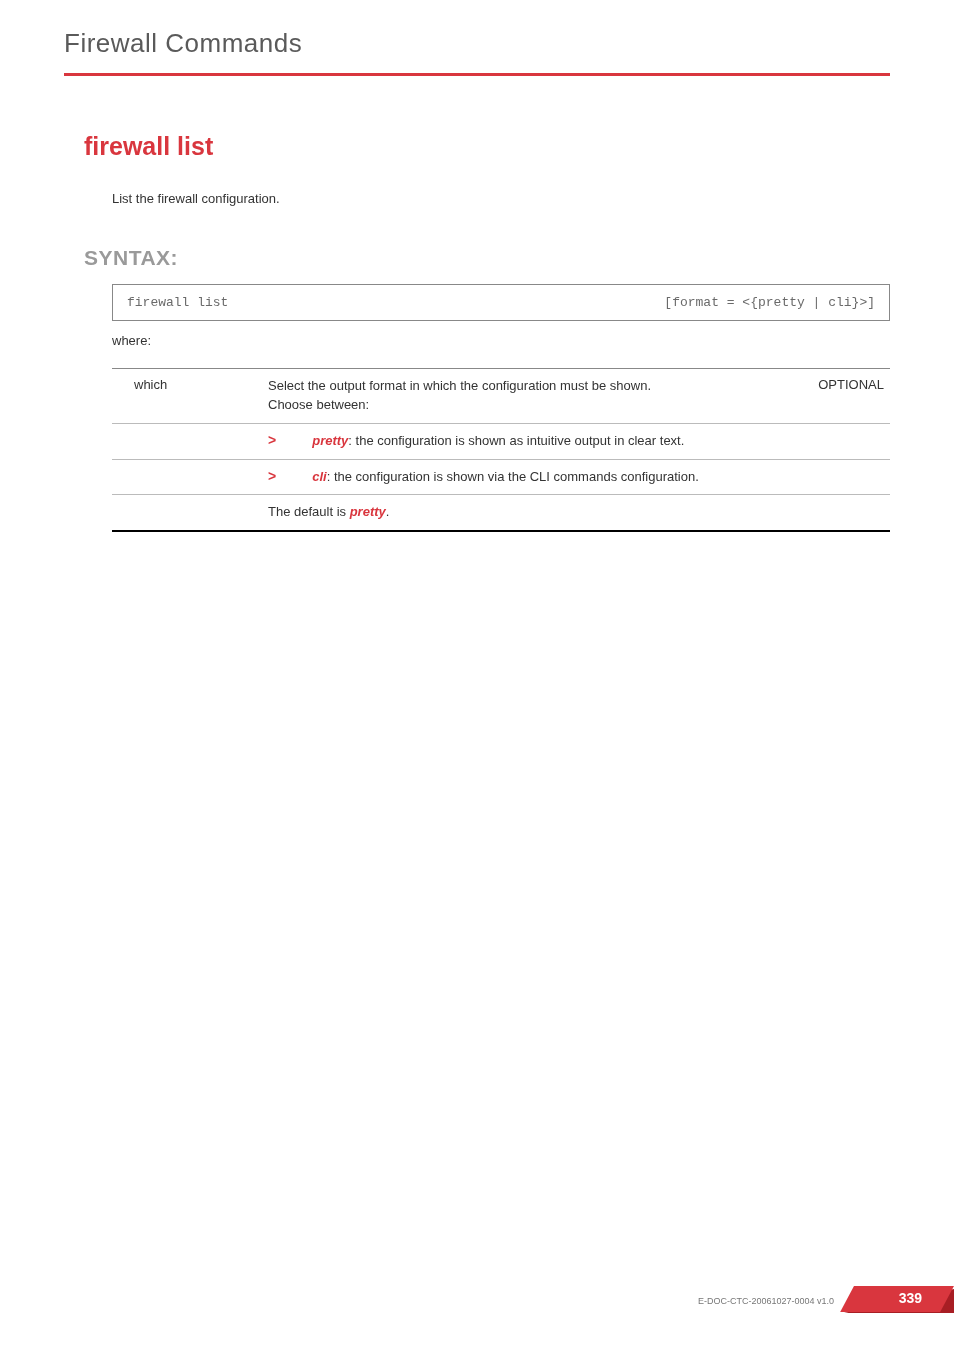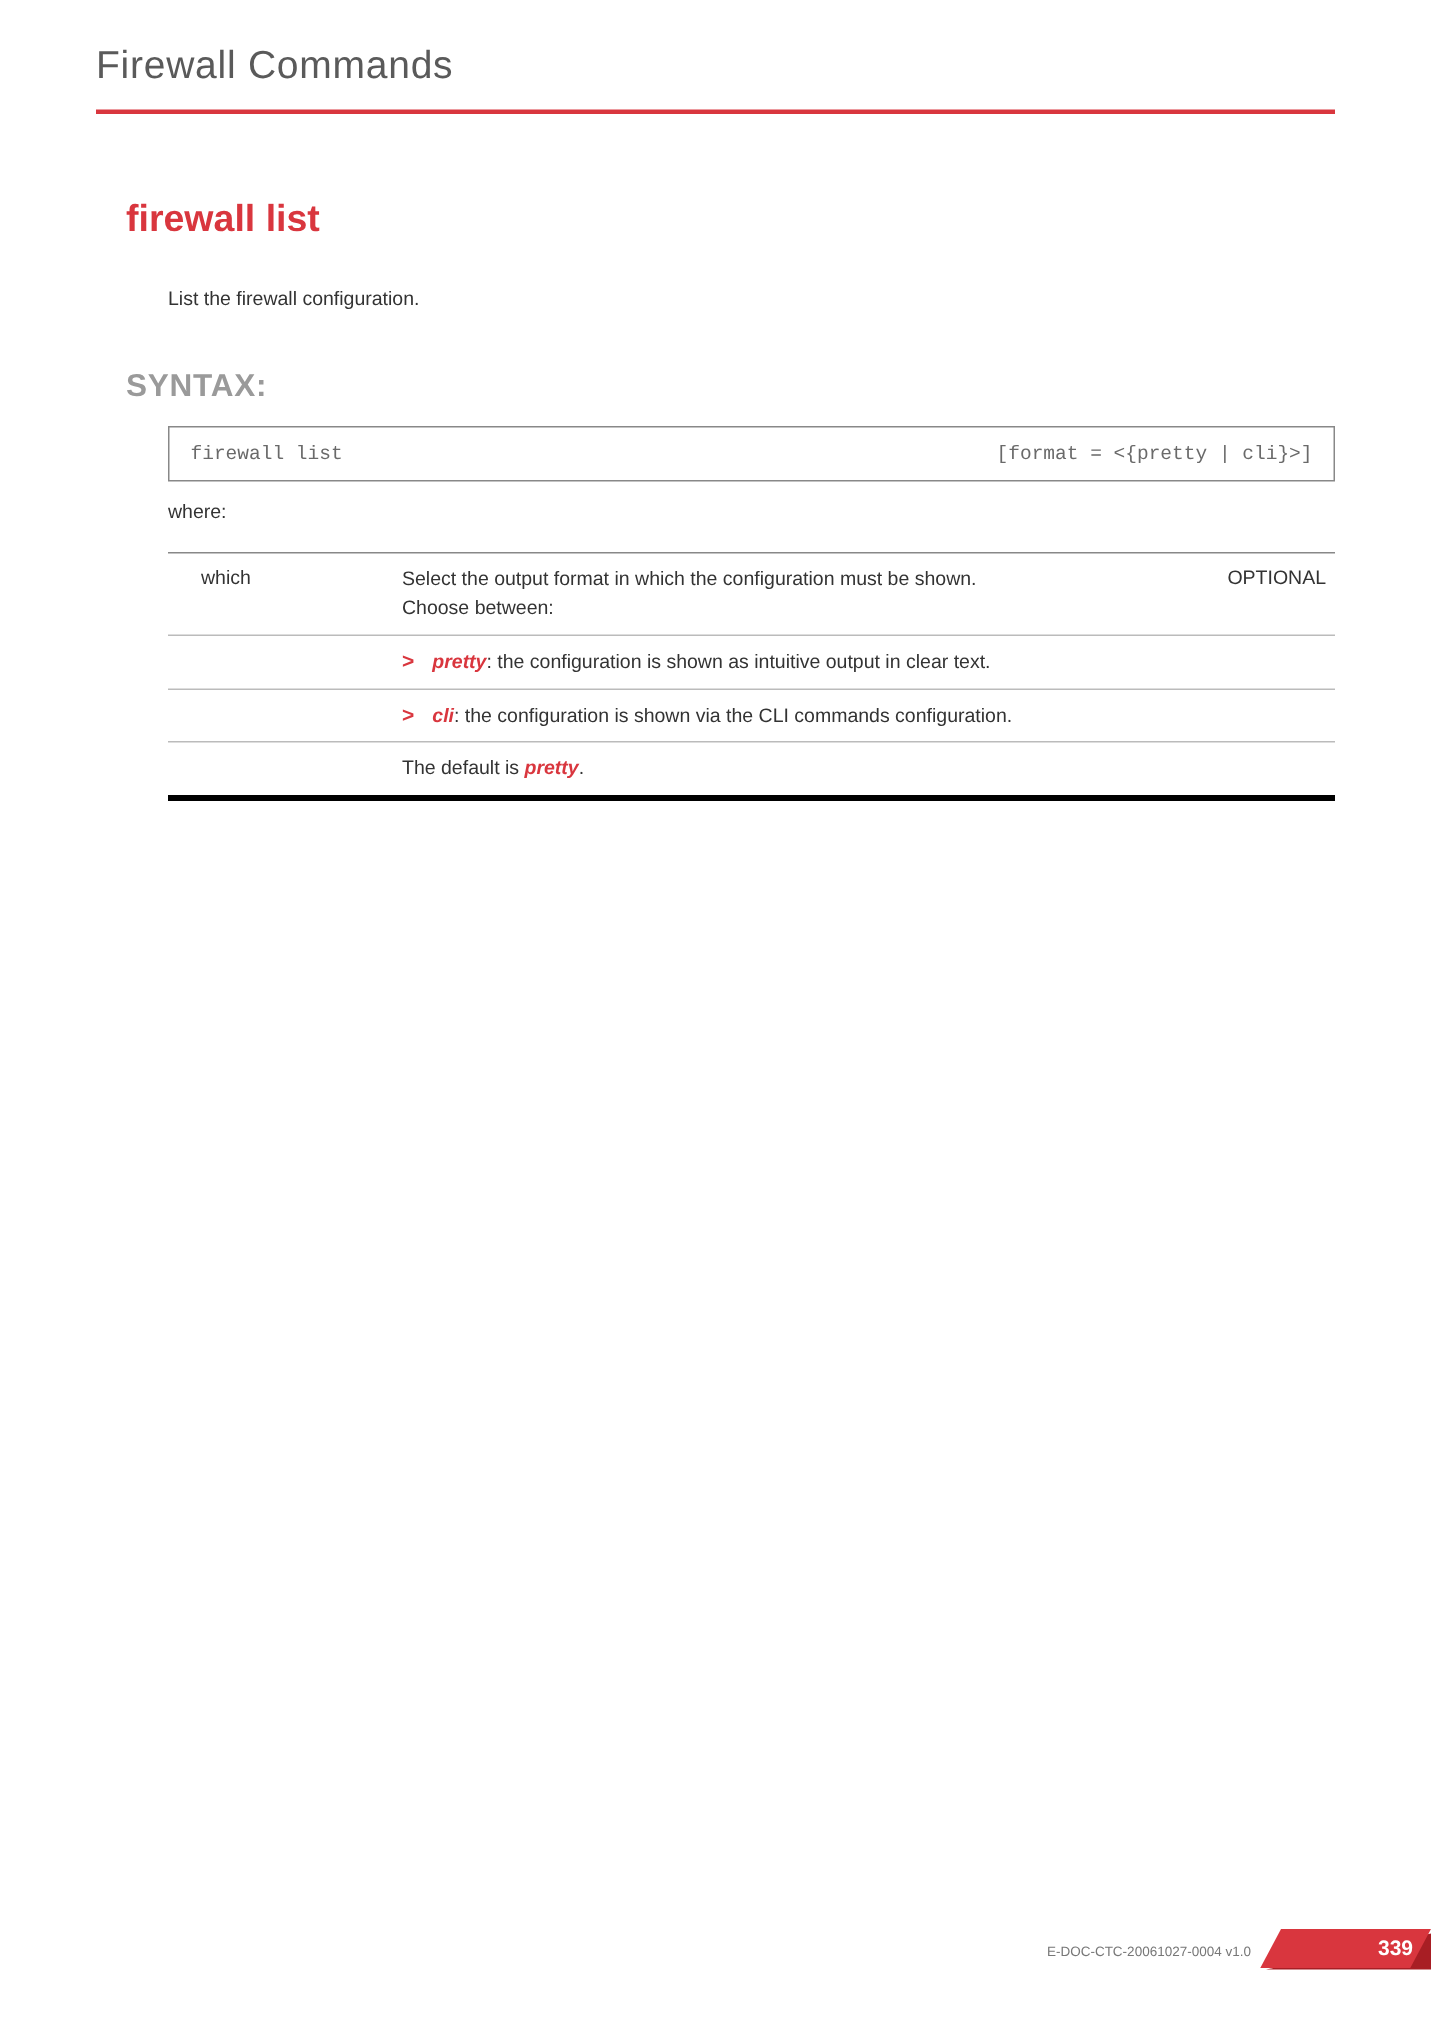--- a/index.html
+++ b/index.html
@@ -79,21 +79,21 @@
     font-size: 13px;
   }
   .param-table td {
     vertical-align: top;
     padding: 8px 6px;
   }
   .param-table .row-top td {
     border-top: 1px solid #888;
   }
   .param-table .row-bottom td {
-    border-bottom: 4px solid #000000;
+    border-bottom: 2px solid #000000;
   }
   .param-name {
     width: 150px;
     padding-left: 22px !important;
   }
   .param-desc {
     width: 480px;
     line-height: 1.45;
   }
   .param-opt {
@@ -111,20 +111,21 @@
   .bullet-mark {
     color: #d9363e;
     font-weight: bold;
     font-size: 14px;
     line-height: 1.2;
     flex-shrink: 0;
   }
   .bullet-text {
     flex: 1;
     line-height: 1.45;
+    margin-left: 24px;
   }
   .em-red {
     color: #d9363e;
     font-style: italic;
     font-weight: bold;
   }
   .footer {
     position: absolute;
     bottom: 34px;
     left: 64px;
@@ -157,21 +158,21 @@
     right: 0;
     top: 0;
     width: 100px;
     height: 26px;
     background: #d9363e;
     transform: skewX(-28deg);
     transform-origin: top right;
   }
   .footer-num {
     position: absolute;
-    right: 12px;
+    right: 32px;
     top: 4px;
     color: #fff;
     font-weight: bold;
     font-size: 14px;
   }
 </style>
 </head>
 <body>
 
 <div class="page">

